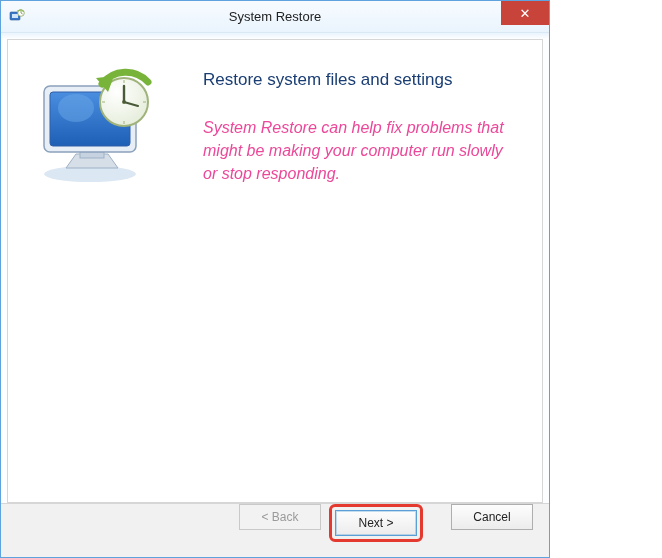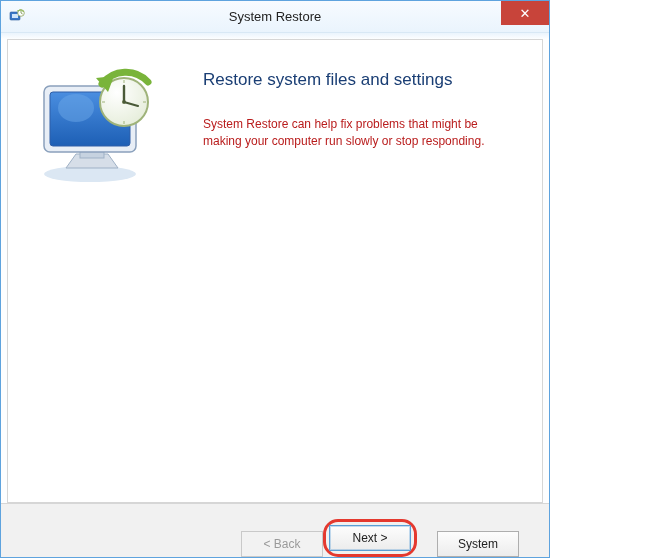--- a/index.html
+++ b/index.html
@@ -89,34 +89,36 @@
       flex: 1;
       padding: 30px 28px 10px 10px;
     }
     .heading {
       font-size: 17px;
       color: #1a3e74;
       margin-bottom: 26px;
       font-weight: 400;
     }
     .para {
-      font-size: 12px;
-      color: #b91c1c;
+      font-size: 16px;
+      color: #ec4899;
       line-height: 1.45;
       margin-bottom: 18px;
       max-width: 420px;
+      font-style: italic;
     }
     .footer {
       height: 54px;
       border-top: 1px solid #d6d6d6;
       background: #f1f1f1;
       display: flex;
-      align-items: flex-end;
+      align-items: flex-start;
       justify-content: flex-end;
-      padding-right: 30px;
+      padding-right: 16px;
+      gap: 8px;
       margin: 0 -6px 0 -6px;
     }
     .btn {
       min-width: 82px;
       height: 26px;
       border: 1px solid #aeaeae;
       background: linear-gradient(#fdfdfd, #ececec);
       font-size: 12px;
       color: #222;
       cursor: pointer;
@@ -126,21 +128,21 @@
       font-family: inherit;
     }
     .btn[disabled] {
       color: #9a9a9a;
       cursor: default;
       background: #f2f2f2;
       border-color: #c9c9c9;
     }
     .btn-highlight-wrap {
       border: 3px solid #e4392f;
-      border-radius: 15px;
+      border-radius: 6px;
       padding: 3px;
       display: inline-flex;
     }
     .btn-default {
       border-color: #5a9fd6;
       box-shadow: inset 0 0 0 1px rgba(90,159,214,0.35);
     }
     .cancel-gap { margin-left: 20px; }
   </style>
 </head>
@@ -208,17 +210,17 @@
         <p class="para">System Restore can help fix problems that might be making your computer run slowly or stop responding.</p>
       </div>
 
     </div>
 
     <div class="footer">
       <button class="btn" disabled="">&lt; Back</button>
       <span class="btn-highlight-wrap">
         <button class="btn btn-default">Next &gt;</button>
       </span>
-      <button class="btn cancel-gap">System</button>
+      <button class="btn cancel-gap">Cancel</button>
     </div>
   </div>
 
 </div>
 
 </body></html>

